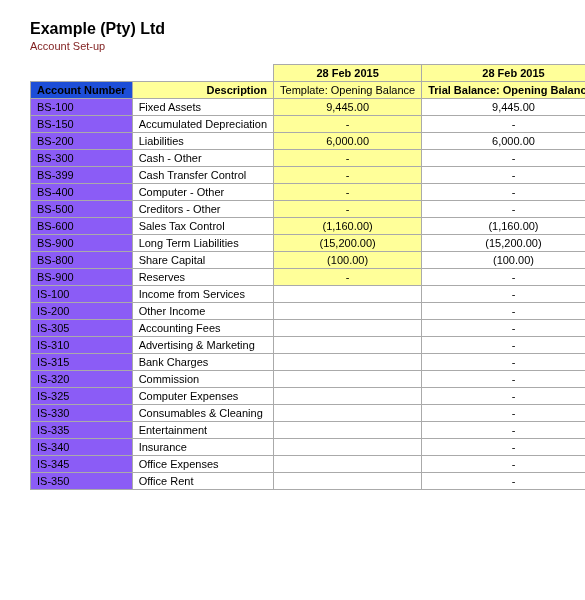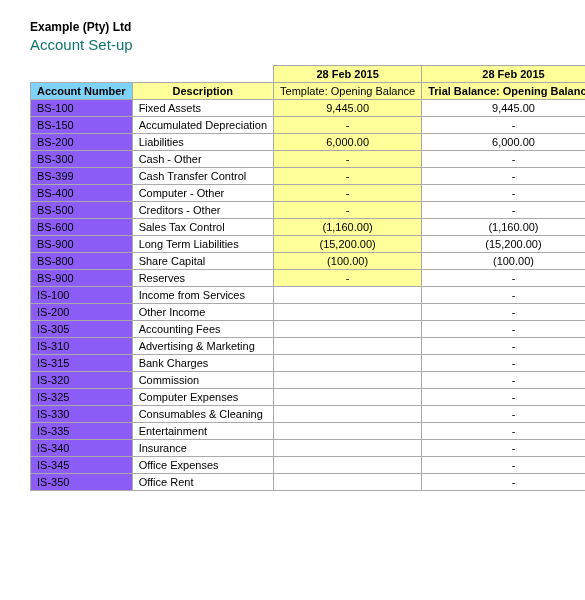--- a/index.html
+++ b/index.html
@@ -5,28 +5,28 @@
     * { box-sizing: border-box; margin: 0; padding: 0; }
     body {
       font-family: Arial, sans-serif;
       font-size: 12px;
       background: #fff;
       width: 585px;
       min-height: 600px;
       padding: 20px 30px;
     }
     .company-name {
-      font-size: 12px;
+      font-size: 16px;
       font-weight: bold;
       color: #000;
       margin-bottom: 2px;
     }
     .subtitle {
-      font-size: 15px;
-      color: #0f766e;
+      font-size: 11px;
+      color: #7f1d1d;
       margin-bottom: 12px;
     }
     table {
       width: 100%;
       border-collapse: collapse;
       font-size: 11px;
     }
     th, td {
       border: 1px solid #aaa;
       padding: 2px 6px;
@@ -42,30 +42,30 @@
       font-weight: bold;
       color: #000;
     }
     .col-date2 {
       background: #ffff99;
       text-align: center;
       font-weight: bold;
       color: #000;
     }
     .th-account {
-      background: #7dd3fc;
+      background: #1d4ed8;
       font-weight: bold;
       text-align: left;
       vertical-align: top;
       width: 80px;
     }
     .th-description {
       background: #ffff99;
       font-weight: bold;
-      text-align: center;
+      text-align: right;
       vertical-align: top;
     }
     .th-template {
       background: #ffff99;
       font-weight: normal;
       text-align: center;
       width: 120px;
     }
     .th-trial {
       background: #ffff99;

